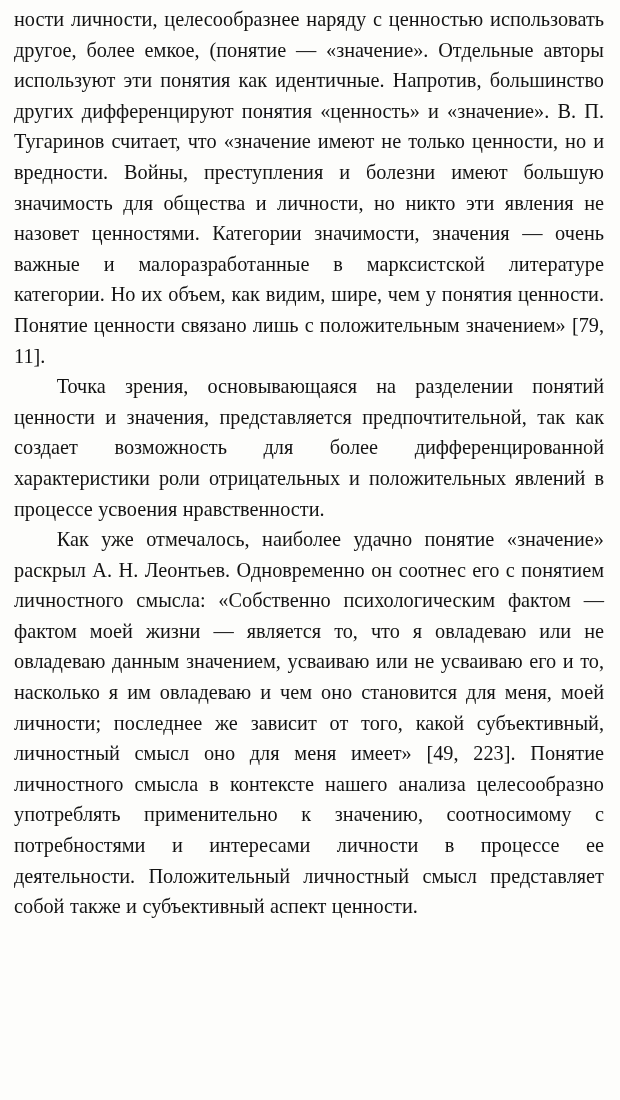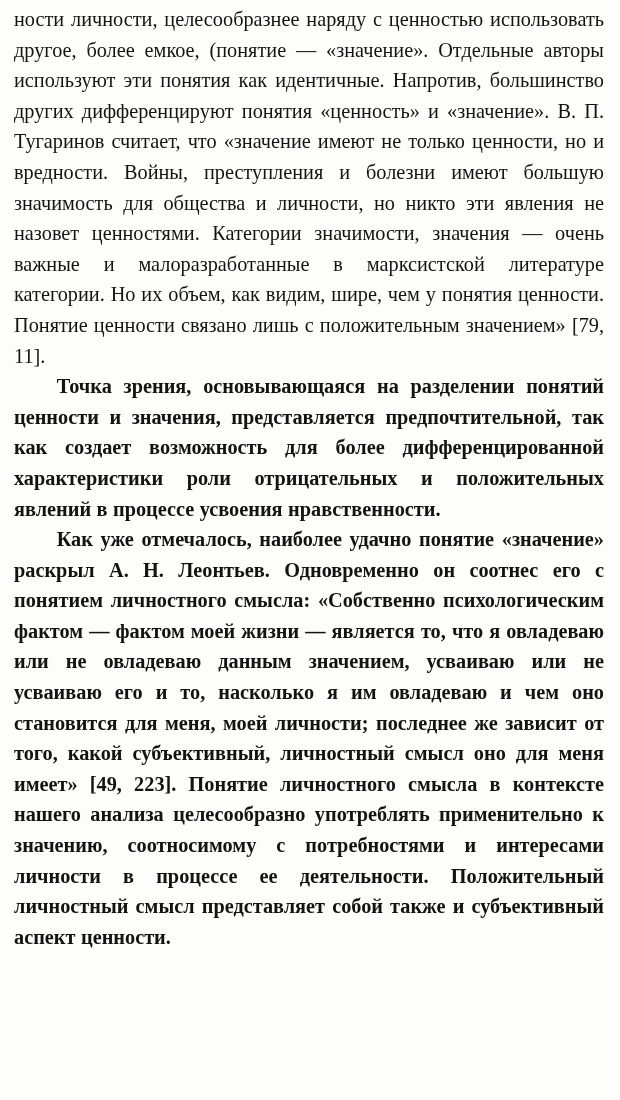--- a/index.html
+++ b/index.html
@@ -31,21 +31,20 @@
     hyphens: none;
   }
   p {
     margin: 0;
     padding: 0;
     text-align: justify;
     word-spacing: 0.02em;
   }
   p.indent {
     text-indent: 2.1em;
-    font-weight: bold;
   }
   p.cont {
     text-indent: 0;
   }
 </style>
 </head>
 <body>
 
 <div class="page">
   <div class="doc-body">

